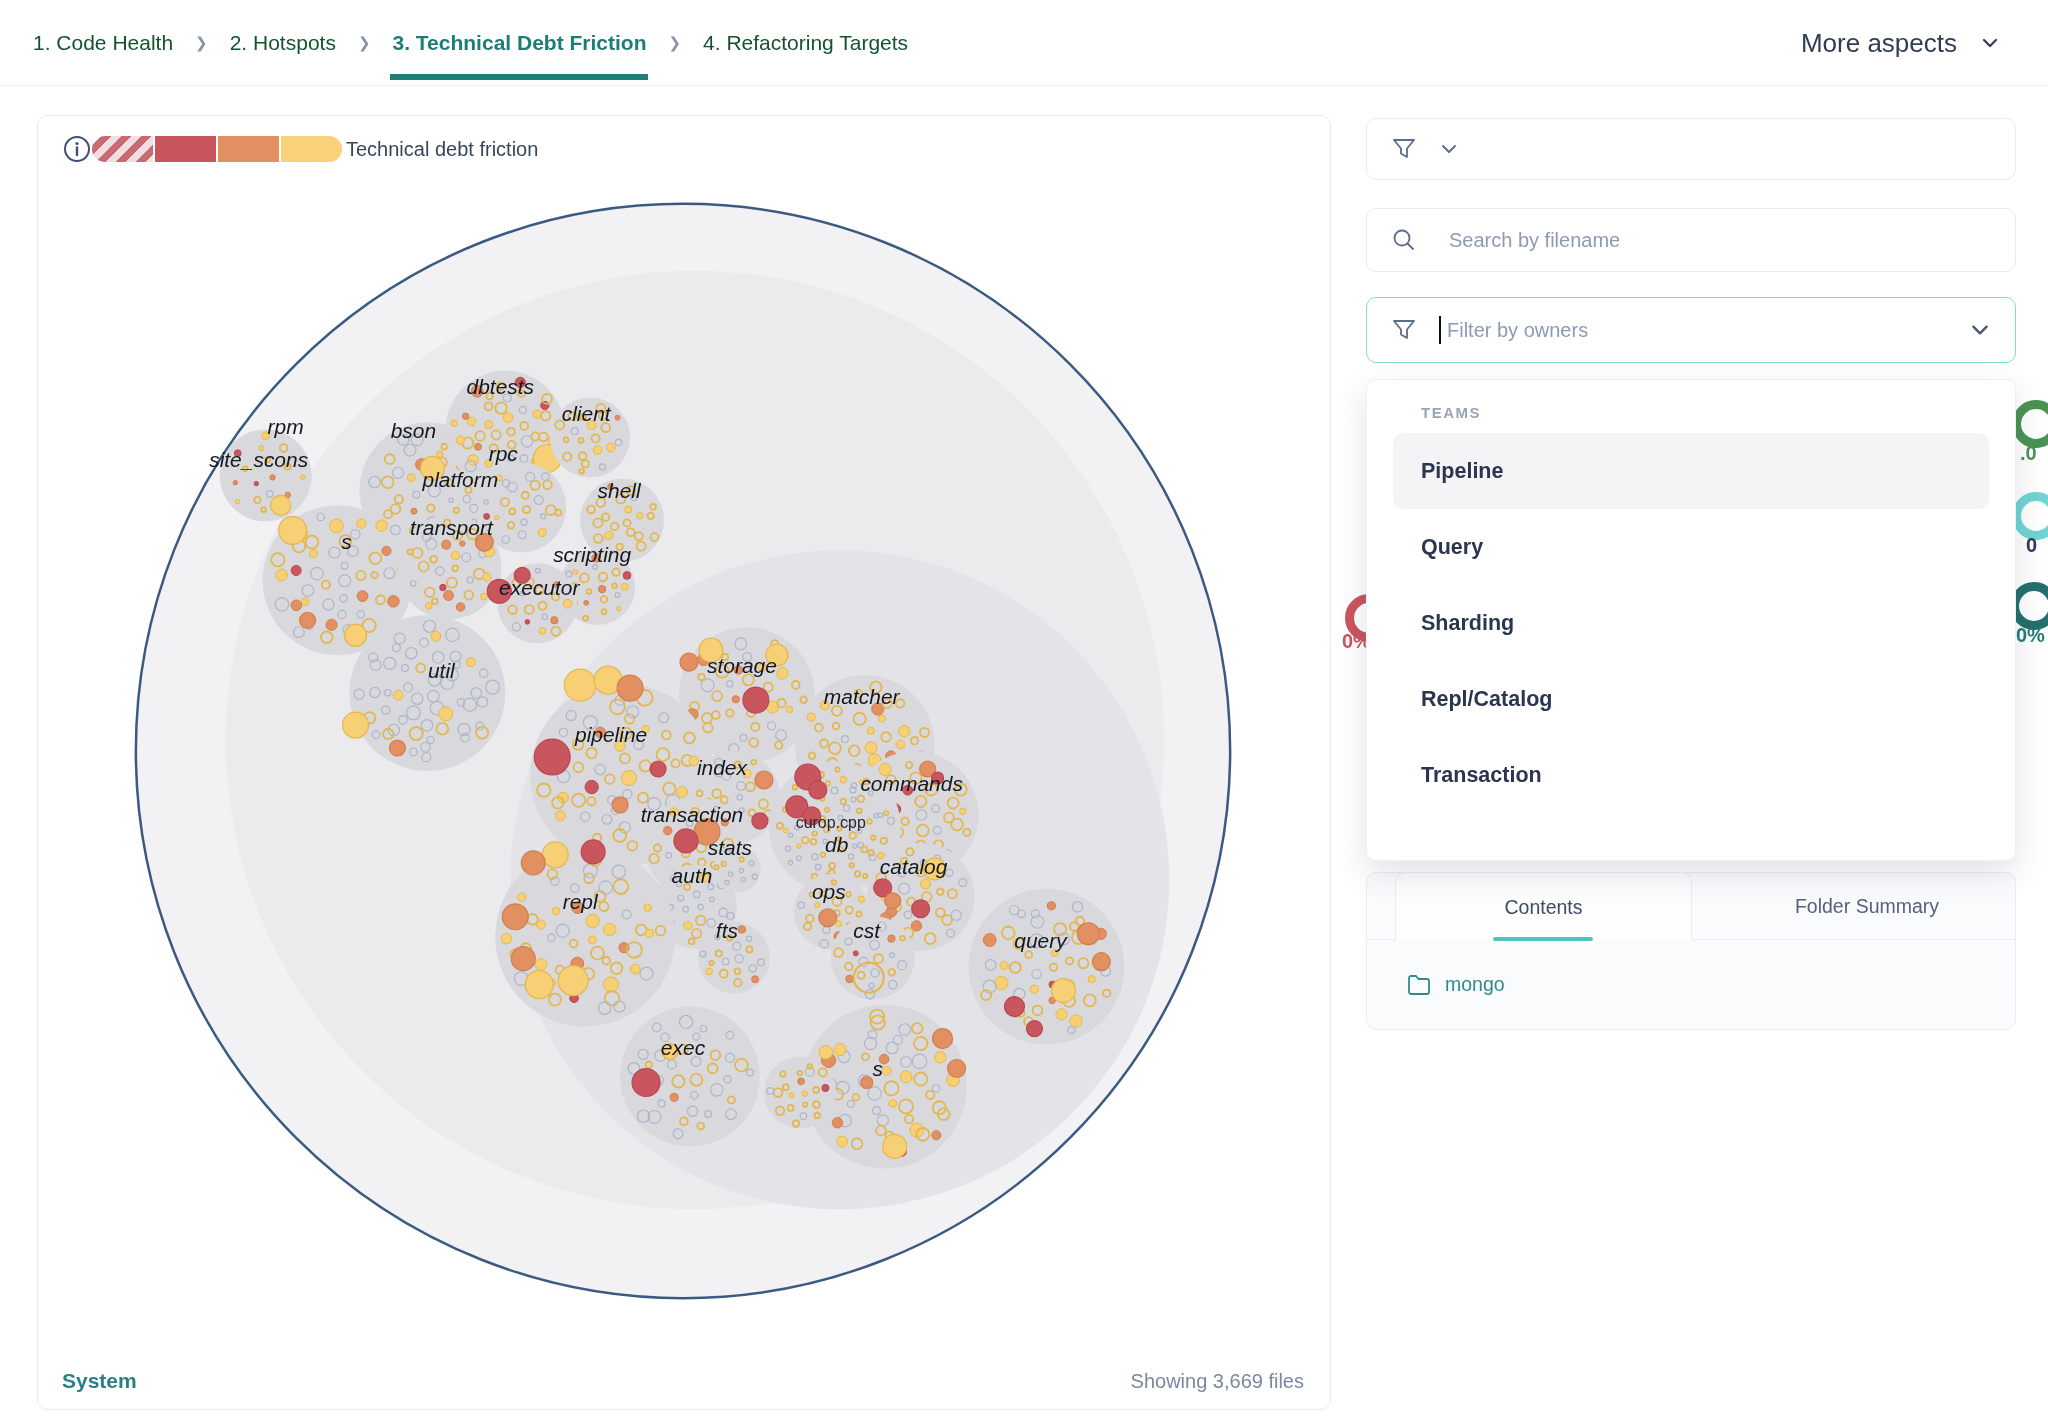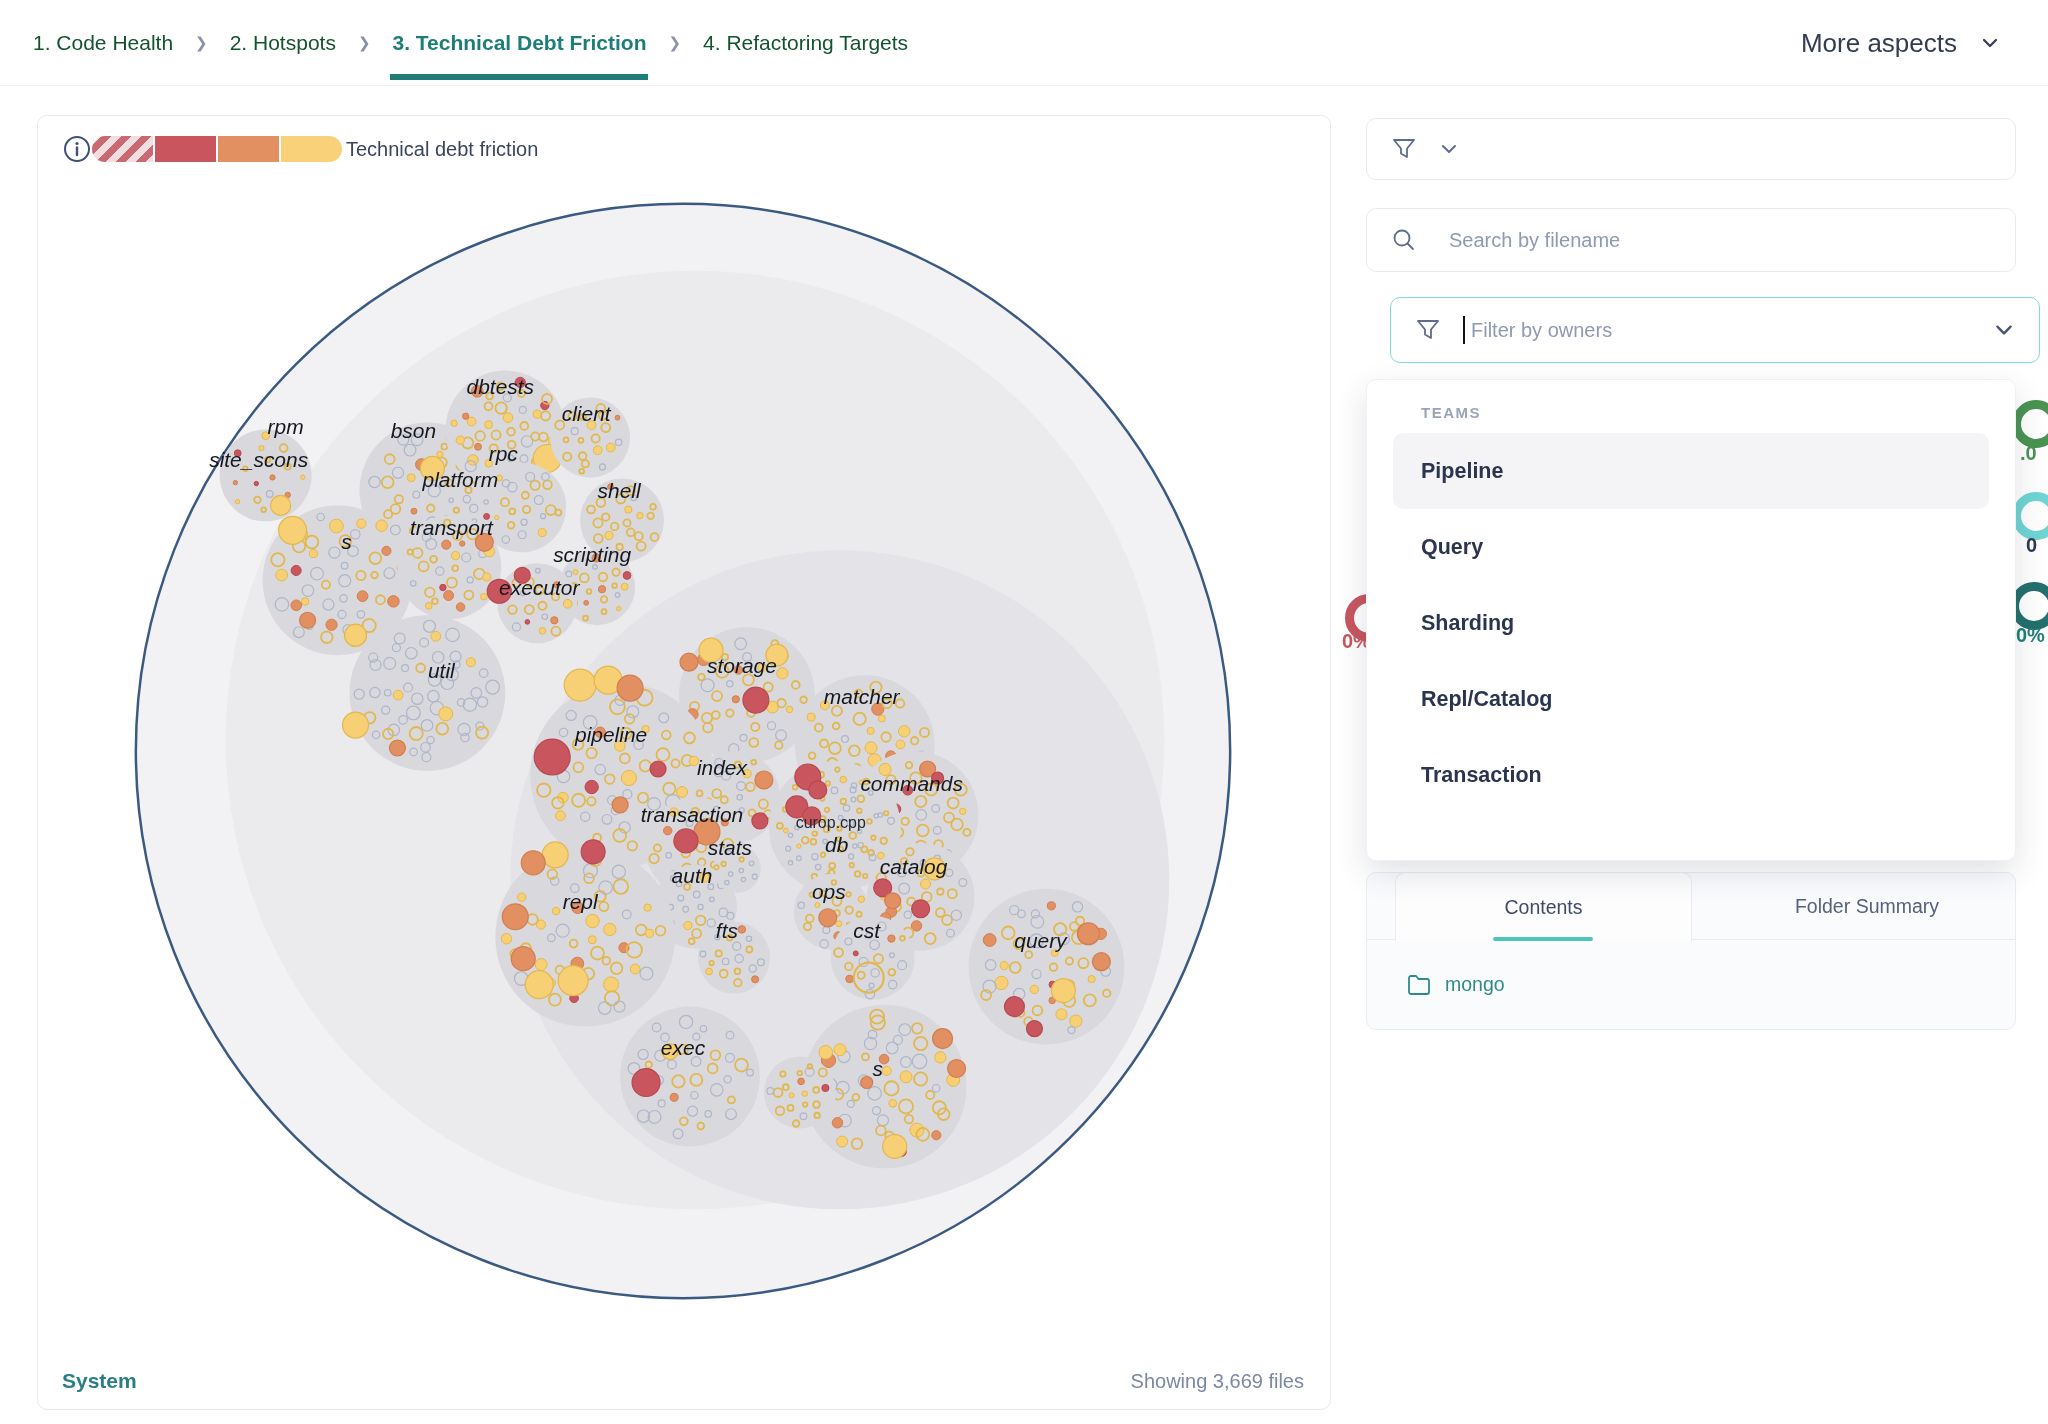--- a/index.html
+++ b/index.html
@@ -33,21 +33,21 @@
   .panel-footer-left{position:absolute;left:24px;bottom:16px;font-size:21px;font-weight:700;color:#2a7f85;z-index:3;}
   .panel-footer-right{position:absolute;right:26px;bottom:16px;font-size:20px;color:#7b87a3;z-index:3;}
 
   
   .fbox{position:absolute;left:1366px;width:650px;background:#fff;border:1px solid #e7ebf1;border-radius:10px;
         box-sizing:border-box;display:flex;align-items:center;padding:0 24px;gap:22px;cursor:text;}
   .fbox .ph{font-size:20px;color:#8e9ab4;flex:1;}
   .fbox svg{flex:none;}
   #box-issue{top:118px;height:62px;}
   #box-search{top:208px;height:64px;gap:32px;}
-  #box-owners{top:297px;height:66px;border:1.5px solid #7edbd8;margin-left:24px;}
+  #box-owners{top:297px;height:66px;border:1.5px solid #7edbd8;}
   .caret-bar{width:2px;height:28px;background:#111;margin-right:-16px;}
 
   
   .dropdown{position:absolute;left:1366px;top:379px;width:650px;height:482px;background:#fff;
             border:1px solid #eef1f5;border-radius:10px;box-shadow:0 12px 32px rgba(40,50,70,.14);
             z-index:6;box-sizing:border-box;padding-top:24px;}
   .dd-group{margin:0 0 12px 54px;font-size:15px;font-weight:600;letter-spacing:1.5px;color:#9aa4b8;}
   .dd-item{height:76px;display:flex;align-items:center;margin:0 26px;padding-left:28px;border-radius:10px;
            font-size:21.5px;font-weight:700;color:#2b3550;cursor:pointer;}
   .dd-item.hl{background:#f4f4f7;}

